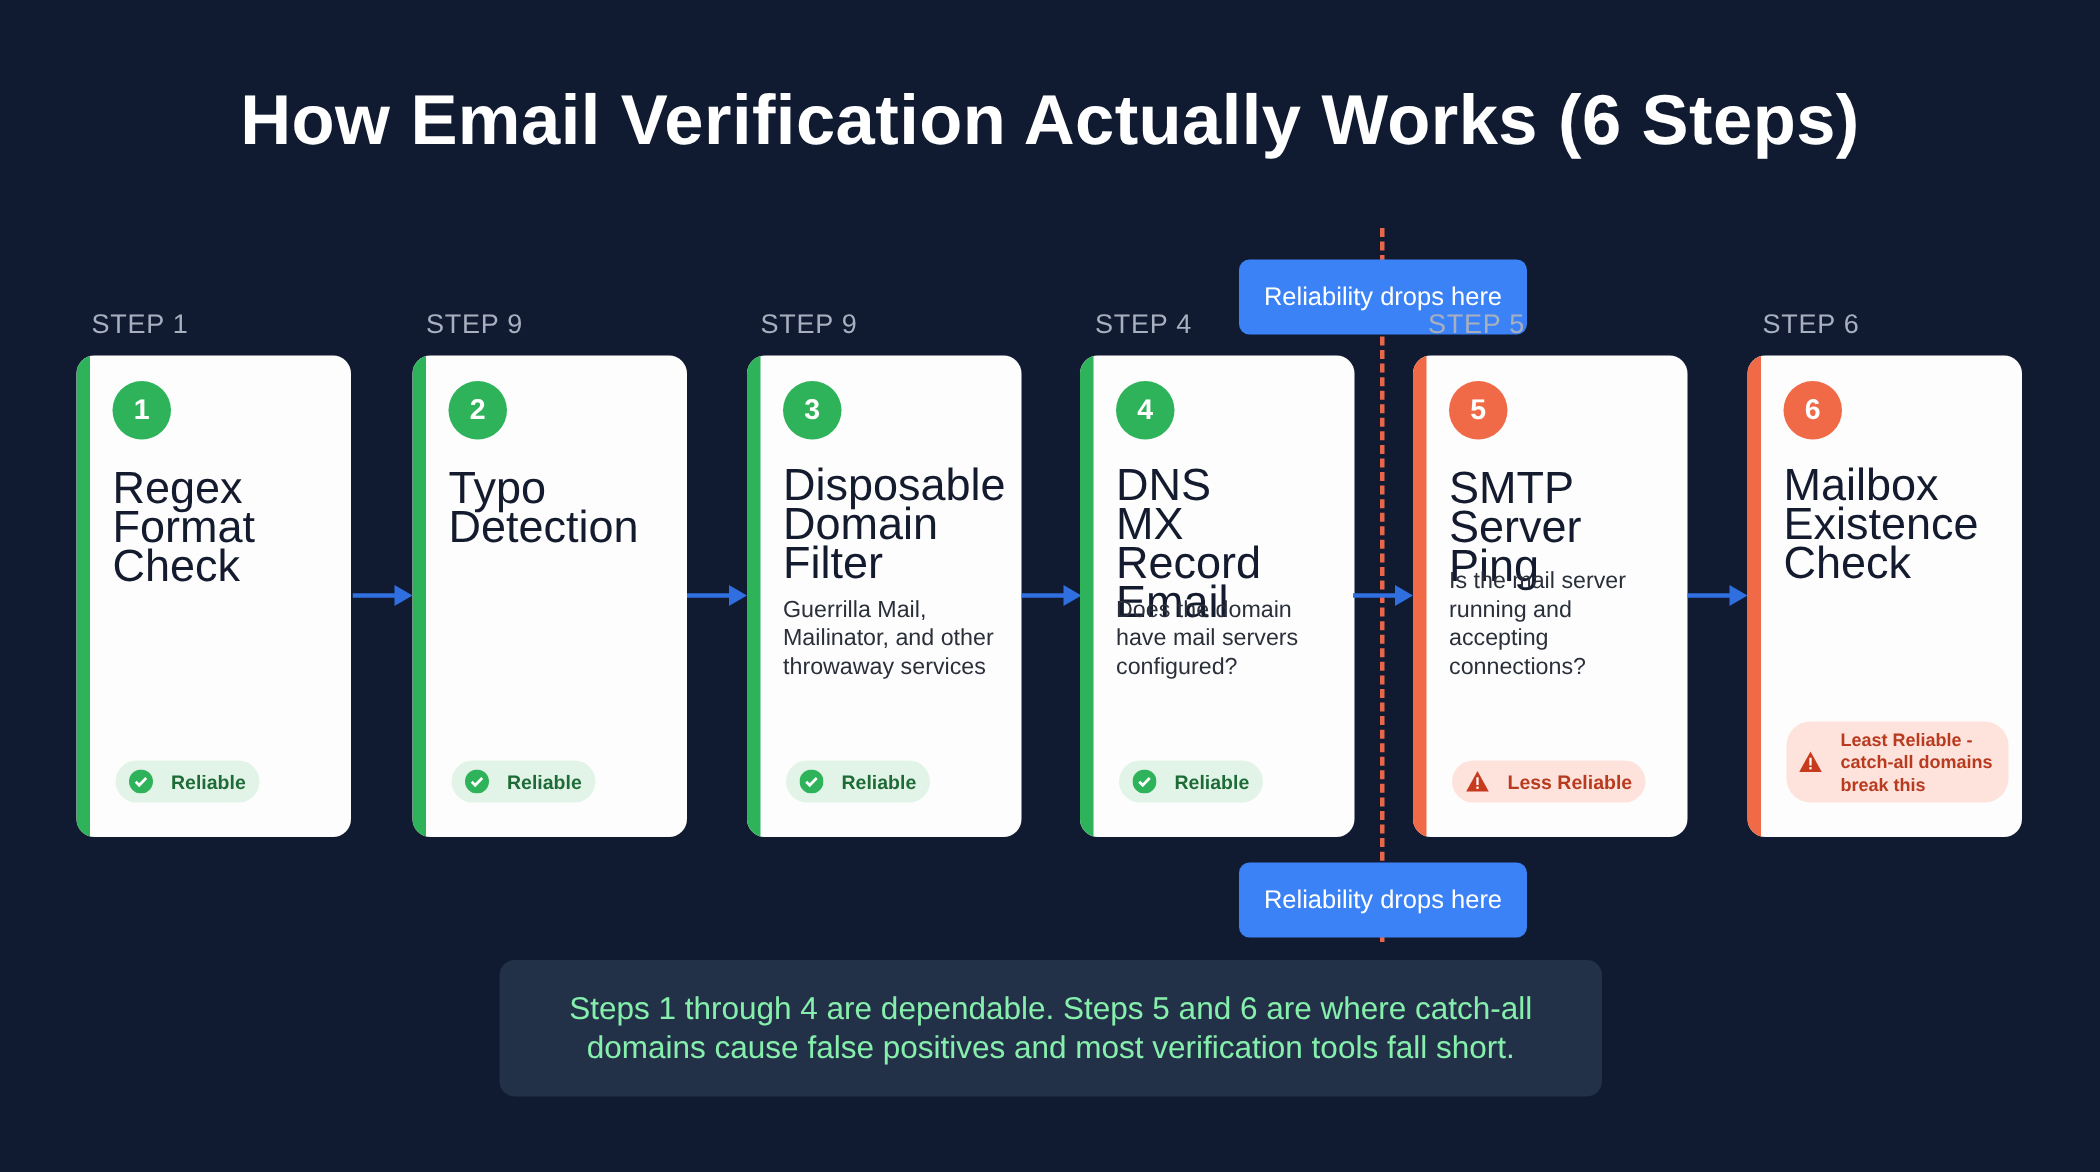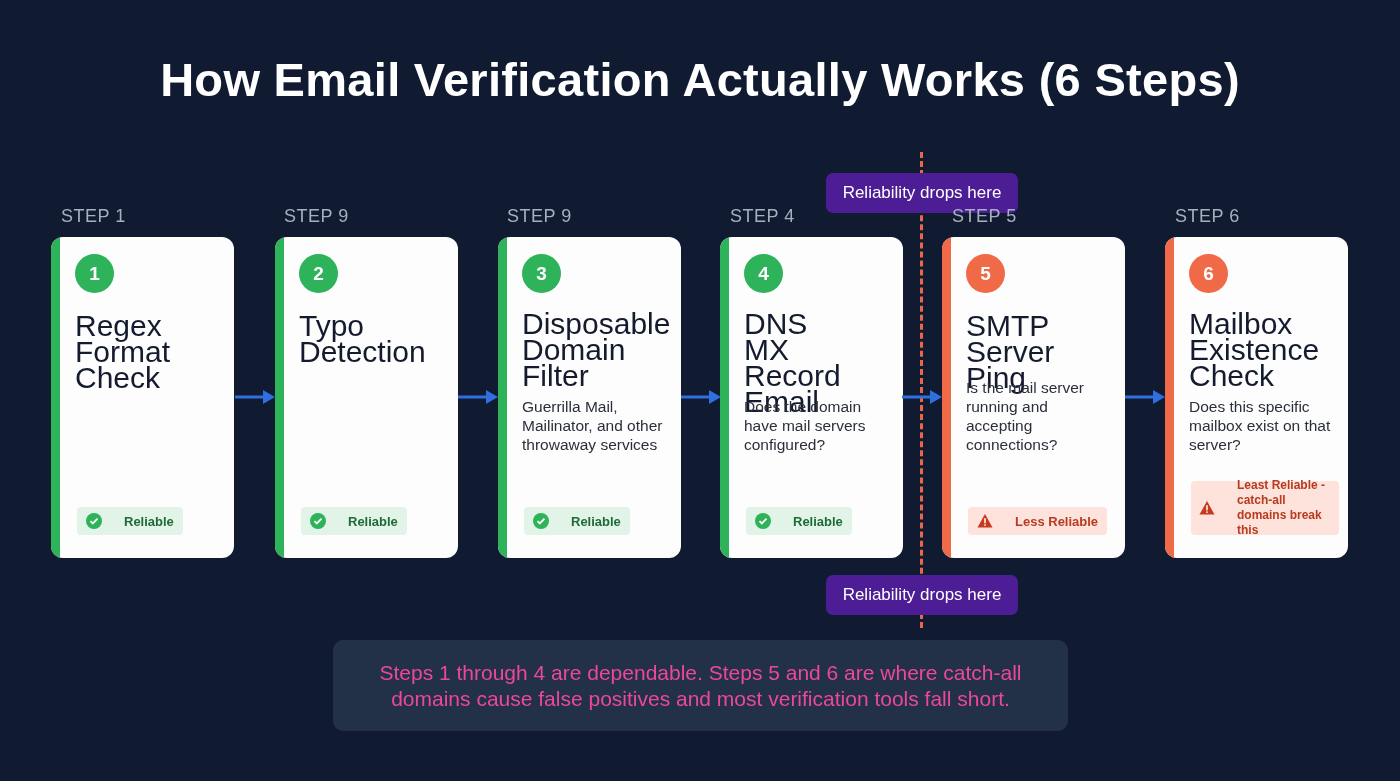--- a/index.html
+++ b/index.html
@@ -9,28 +9,28 @@
 .step-label{position:absolute;top:206px;font-size:18px;color:#a8b0c0;letter-spacing:0.5px}
 .card{position:absolute;top:237px;width:183px;height:321px;background:#fdfdfd;border-radius:12px;overflow:hidden}
 .card .bar{position:absolute;left:0;top:0;bottom:0;width:9px}
 .card.green .bar{background:#2fb35a}
 .card.red .bar{background:#f06a48}
 .num{position:absolute;left:24px;top:17px;width:39px;height:39px;border-radius:50%;color:#fff;font-weight:700;font-size:19px;display:flex;align-items:center;justify-content:center}
 .green .num{background:#2fb35a}
 .red .num{background:#f06a48}
 .ctitle{position:absolute;left:24px;top:76px;right:10px;font-size:30px;font-weight:400;color:#141b2e;line-height:26px}
 .cdesc{position:absolute;left:24px;right:10px;font-size:15.5px;color:#2a2f3a;line-height:19px}
-.badge{position:absolute;left:26px;top:270px;height:28px;padding:0 9px;border-radius:4px;display:flex;align-items:center;gap:22px;font-size:13px;font-weight:700}
+.badge{position:absolute;left:26px;top:270px;height:28px;padding:0 9px;border-radius:16px;display:flex;align-items:center;gap:12px;font-size:13px;font-weight:700}
 .badge.ok{background:#e2f4e7;color:#1e6b37}
 .badge.warn{background:#fde3dc;color:#b83a1f}
 .badge .ico{width:16px;height:16px;display:inline-flex}
 .arrow{position:absolute;top:390px;height:14px;width:40px}
 .divider{position:absolute;left:920px;top:152px;height:476px;border-left:3px dashed #e8664a}
-.pill{position:absolute;left:826px;width:192px;height:40px;background:#4c1d95;border-radius:7px;color:#fff;font-size:17px;display:flex;align-items:center;justify-content:center}
-.note{position:absolute;left:333px;top:640px;width:735px;height:91px;background:#223048;border-radius:10px;color:#ec4899;font-size:21px;line-height:26px;text-align:center;display:flex;align-items:center;justify-content:center;padding:0 20px}
+.pill{position:absolute;left:826px;width:192px;height:50px;background:#3b82f6;border-radius:7px;color:#fff;font-size:17px;display:flex;align-items:center;justify-content:center}
+.note{position:absolute;left:333px;top:640px;width:735px;height:91px;background:#223048;border-radius:10px;color:#86efac;font-size:21px;line-height:26px;text-align:center;display:flex;align-items:center;justify-content:center;padding:0 20px}
 </style>
 </head>
 <body>
 
 <div class="title">How Email Verification Actually Works (6 Steps)</div>
 
 <div class="divider"></div>
 <div class="pill" style="top:173px">Reliability drops here</div>
 <div class="pill" style="top:575px">Reliability drops here</div>
 
@@ -142,21 +142,20 @@
 
 <svg class="arrow" style="left:1125px" viewBox="0 0 40 14">
     <line x1="0" y1="7" x2="30" y2="7" stroke="#2f6fe0" stroke-width="3"></line>
     <path d="M28 0 L40 7 L28 14Z" fill="#2f6fe0"></path>
   </svg>
 
 <div class="card red" style="left:1165px">
   <div class="bar"></div>
   <div class="num">6</div>
   <div class="ctitle" style="top:74px;width:120px">Mailbox Existence Check</div>
-  <div class="cdesc" style="top:160px">Does this specific mailbox exist on that server?</div>
   <div class="badge warn" style="top:244px;height:54px;width:148px;left:26px;padding:4px 8px;font-size:12px;line-height:15px">
     <span class="ico">
         <svg width="17" height="16" viewBox="0 0 17 16">
           <path d="M8.5 0.5 L16.5 15 L0.5 15Z" fill="#c83a1e"></path>
           <rect x="7.7" y="5" width="1.6" height="5.5" fill="#fff"></rect>
           <rect x="7.7" y="11.6" width="1.6" height="1.6" fill="#fff"></rect>
         </svg>
       </span>
     <span>Least Reliable - catch-all domains break this</span>
   </div>

